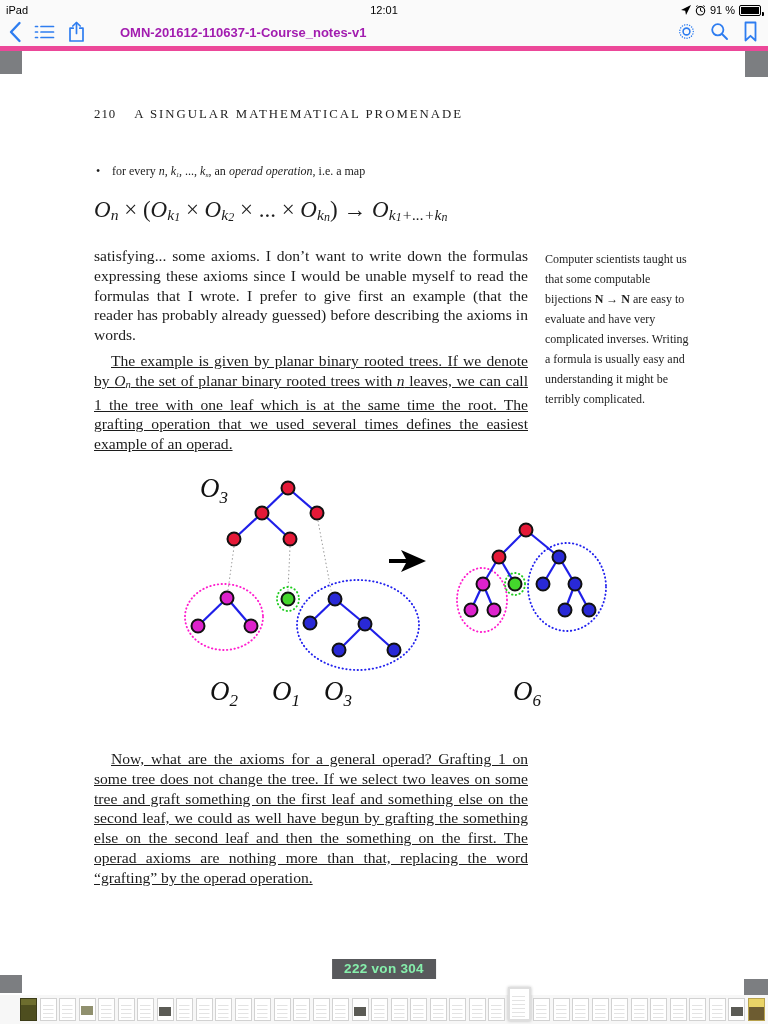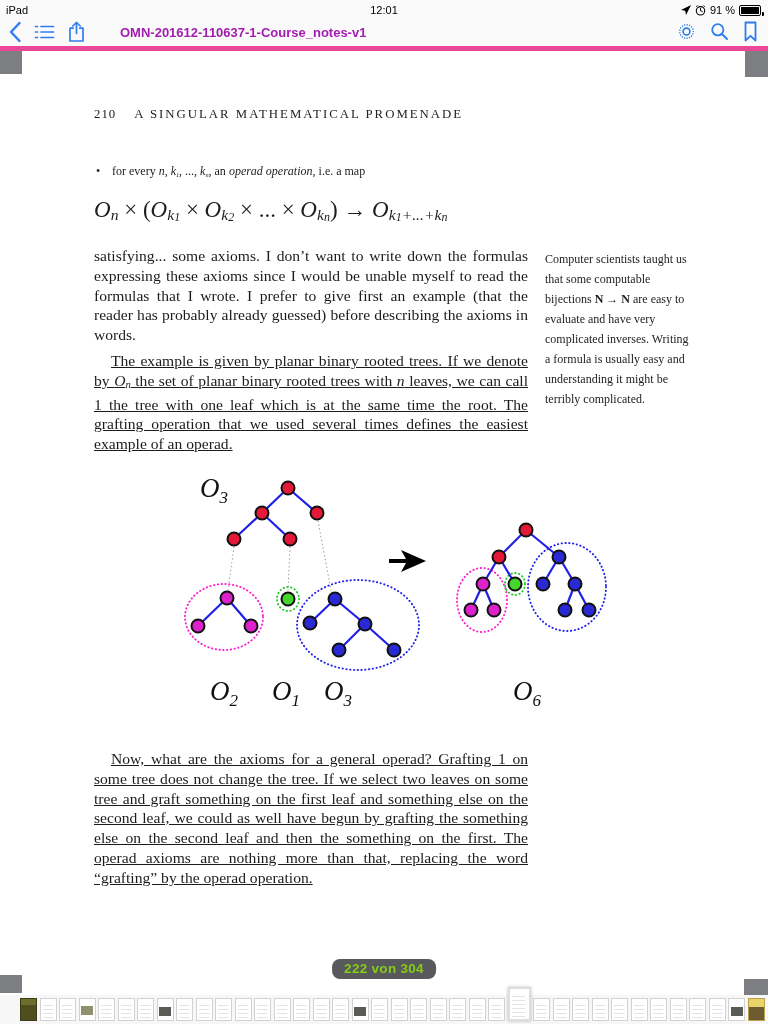--- a/index.html
+++ b/index.html
@@ -47,22 +47,22 @@
                line-height:20px;text-align:left;color:#1c1c1c;}
   .run-it{font-style:italic;}
   .run-sub{font-style:italic;font-size:68%;vertical-align:-0.18em;}
   .run-subsub{font-style:italic;font-size:52%;vertical-align:-0.3em;}
   .run-bb{font-weight:bold;}
 
   .fig-svg{position:absolute;left:0;top:405px;}
 
   
   .page-pill{position:absolute;left:50%;top:959px;transform:translateX(-50%);
-             background:#58595c;color:#84cc16;font-size:13.5px;font-weight:bold;
-             padding:2px 12px 3px;border-radius:8px;letter-spacing:.3px;z-index:5;
+             background:#58595c;color:#86efac;font-size:13.5px;font-weight:bold;
+             padding:2px 12px 3px;border-radius:0;letter-spacing:.3px;z-index:5;
              font-family:"Liberation Sans",sans-serif;}
   .scrubber{position:absolute;left:0;top:995px;width:768px;height:29px;background:#f7f7f7;
             display:flex;align-items:flex-end;gap:2.5px;padding:0 0 3px 20px;box-sizing:border-box;z-index:6;}
   .thumb{flex:0 0 auto;width:17px;height:23px;background:#fff;border:1px solid #d2d2d2;
          box-sizing:border-box;cursor:pointer;
          background-image:repeating-linear-gradient(180deg,transparent 0 3px,#e3e3e3 3px 4px);
          background-size:70% 100%;background-repeat:no-repeat;background-position:50% 3px;}
   .thumb.cover{background:#4e4e1f;border-color:#3c3c18;
                background-image:linear-gradient(180deg,#6d6d2e 0 30%,#4e4e1f 30% 100%);}
   .thumb.map{background-image:linear-gradient(180deg,#fff 0 18%,#90906e 18% 62%,#fff 62% 100%);

